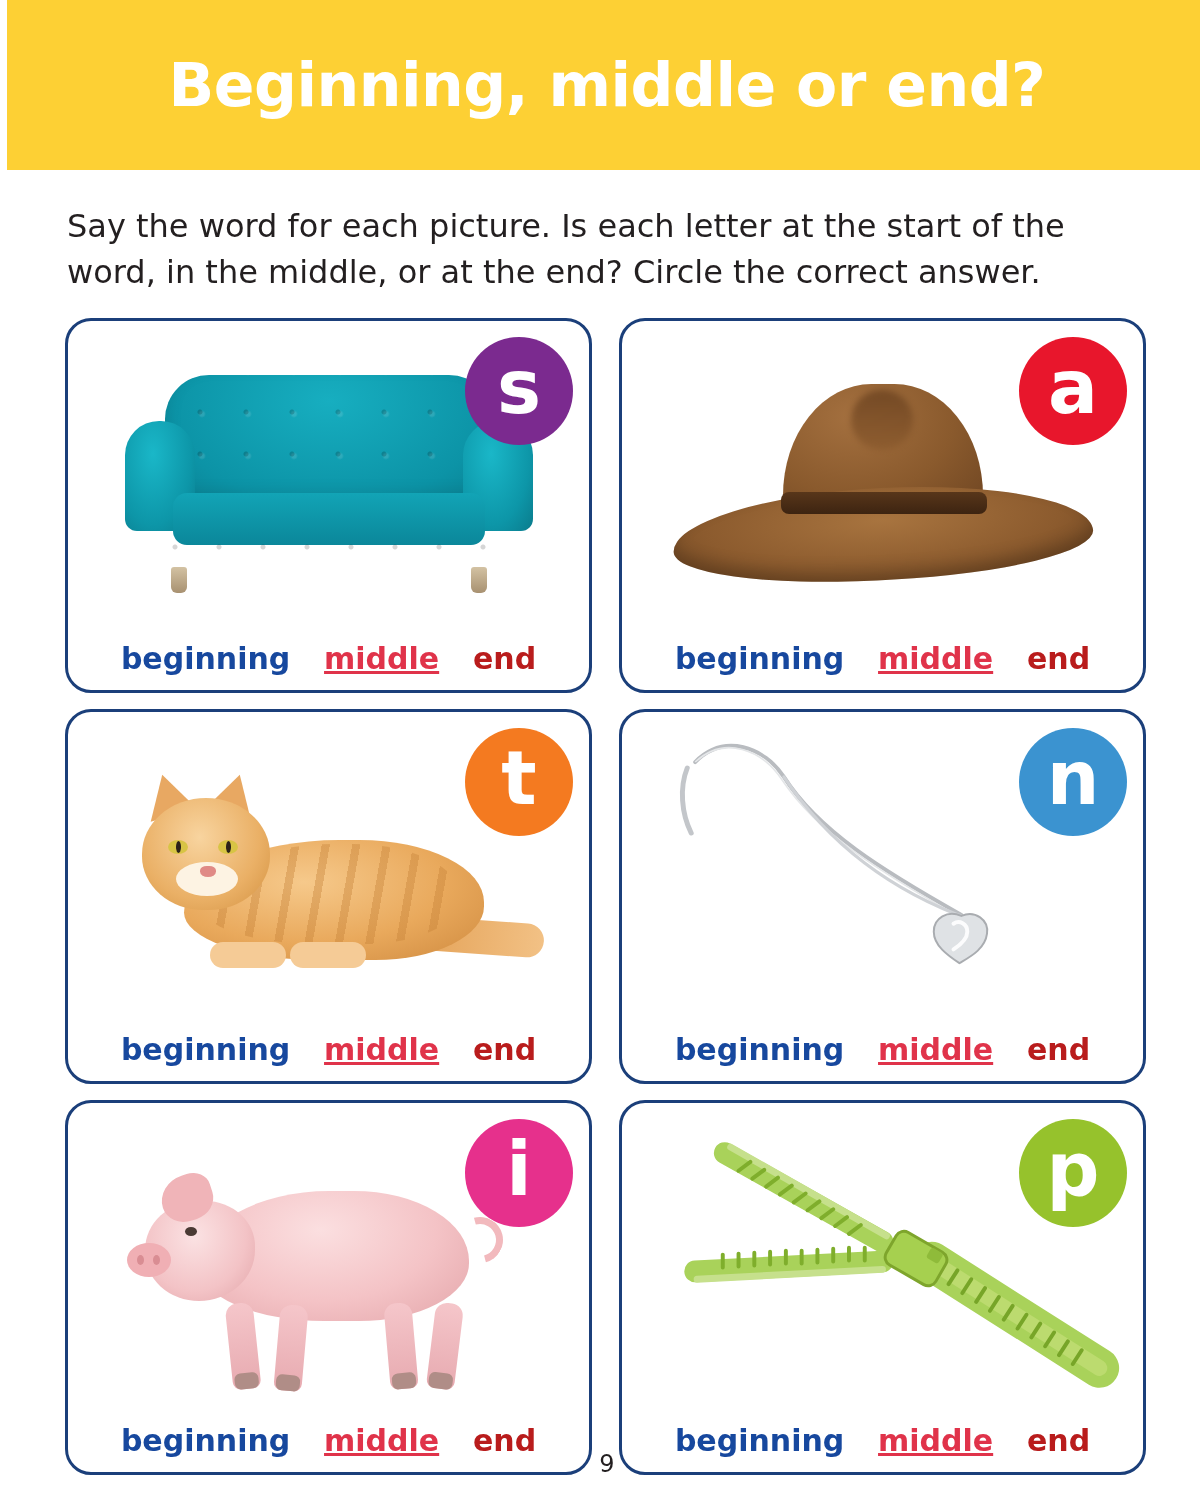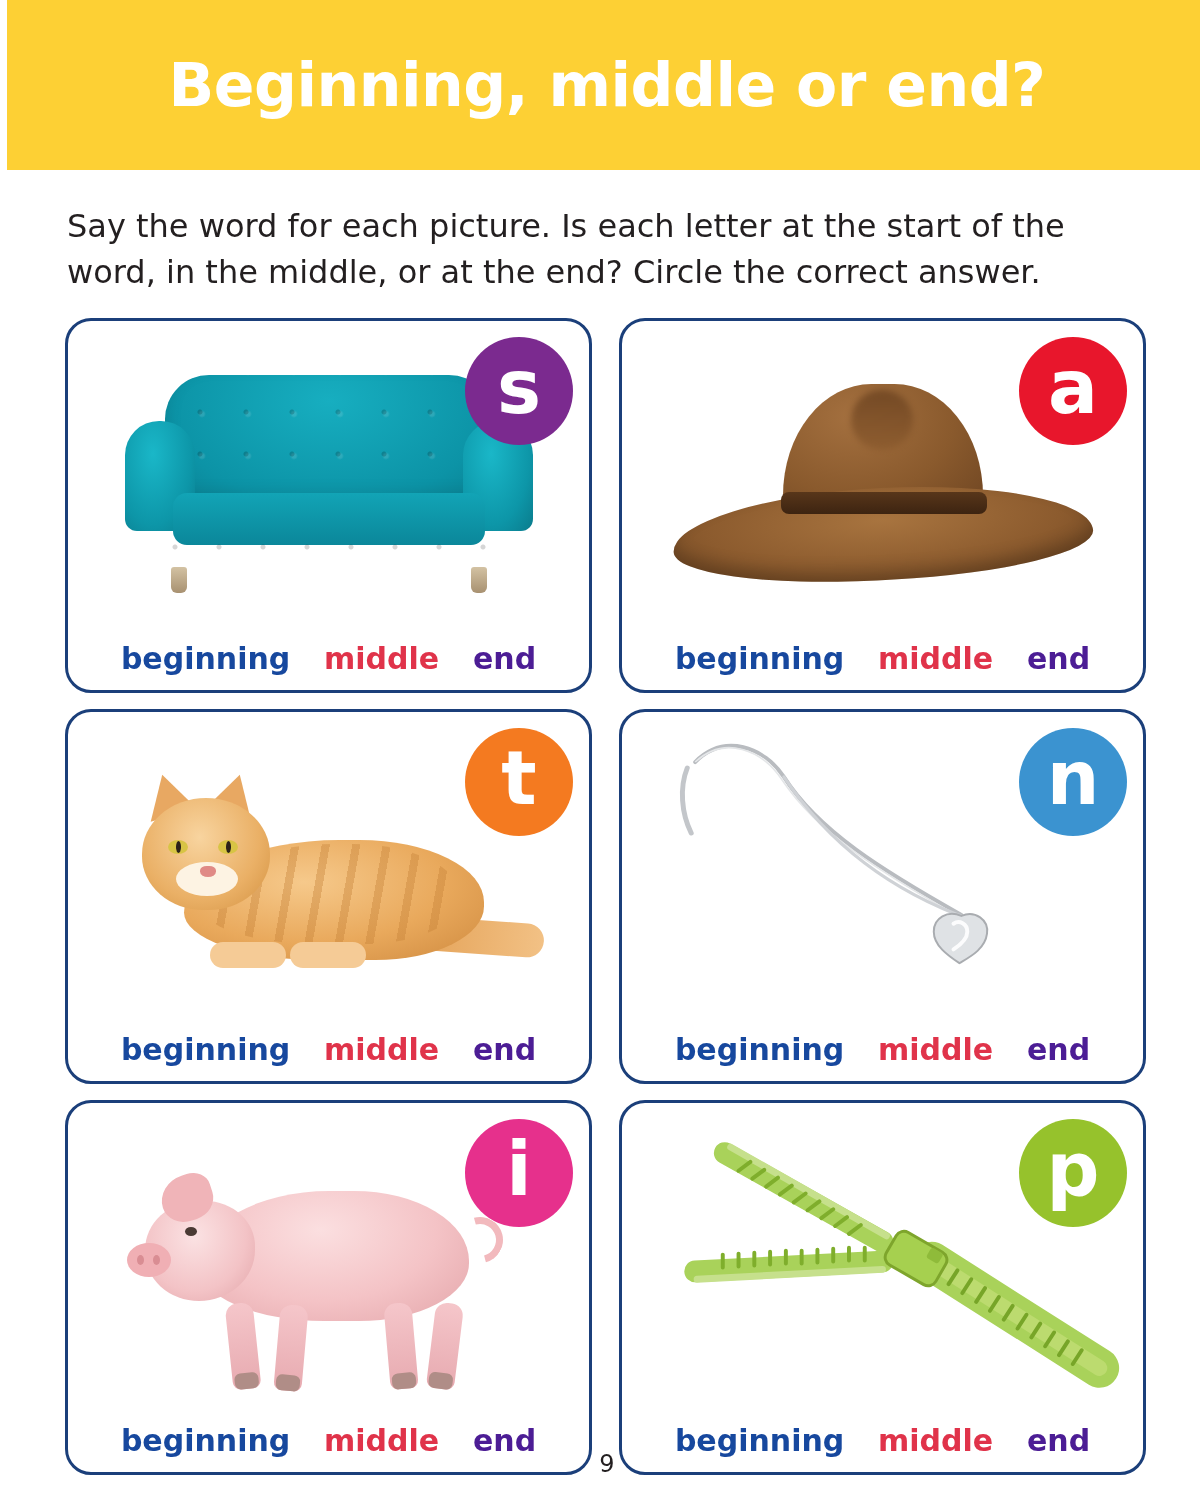--- a/index.html
+++ b/index.html
@@ -102,22 +102,22 @@
     align-items: baseline;
     justify-content: space-around;
     padding: 0 36px;
     box-sizing: border-box;
   }
   .opt {
     font-size: 30px;
     font-weight: bold;
   }
   .opt-beginning { color: #17489e; }
-  .opt-middle { color: #e0334a; }
-  .opt-end { color: #4c1d95; }
+  .opt-middle { color: #e0334a; text-decoration: underline; }
+  .opt-end { color: #b91c1c; }
   
   .page-number {
     position: absolute;
     bottom: 22px;
     left: 0;
     width: 100%;
     text-align: center;
     font-size: 24px;
     color: #231f20;
   }

